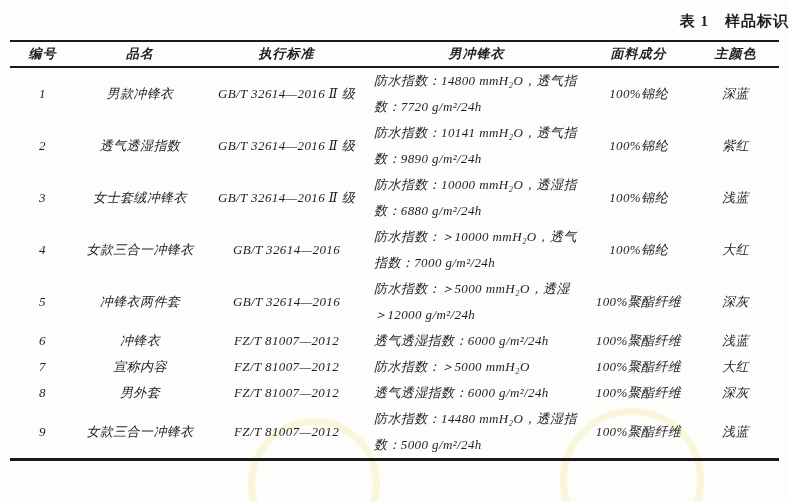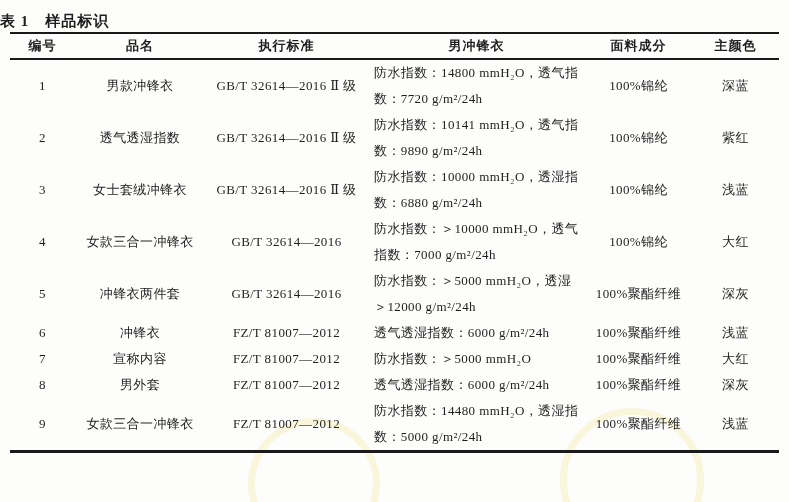--- a/index.html
+++ b/index.html
@@ -20,34 +20,36 @@
   .watermark {
     position: absolute;
     border-radius: 50%;
     border: 7px solid rgba(243, 233, 160, 0.35);
     pointer-events: none;
   }
   .wm-1 { left: 248px; top: 418px; width: 118px; height: 118px; }
   .wm-2 { left: 560px; top: 408px; width: 130px; height: 130px; }
 
   .table-title {
-    text-align: left;
+    text-align: right;
     font-weight: bold;
     font-size: 15px;
     letter-spacing: 1px;
     padding-top: 10px;
     line-height: 22px;
+    margin-bottom: 8px;
   }
   table.sample-table {
     table-layout: fixed;
     width: 769px;
     margin: 0 10px;
     border-collapse: collapse;
     position: relative;
     z-index: 1;
+    font-style: italic;
   }
   col.c1 { width: 65px; }
   col.c2 { width: 130px; }
   col.c3 { width: 163px; }
   col.c4 { width: 217px; }
   col.c5 { width: 107px; }
   col.c6 { width: 87px; }
 
   thead th {
     border-top: 2px solid #1a1a1a;

